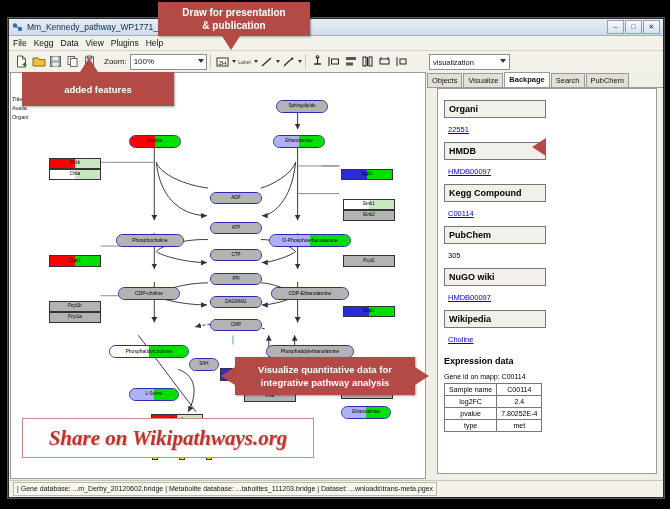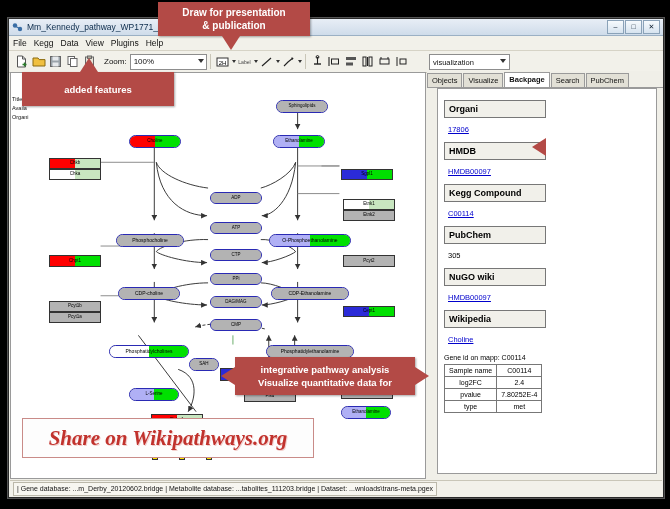--- a/index.html
+++ b/index.html
@@ -554,37 +554,38 @@
         <div class="tabs">
           <div class="tab">Objects</div>
           <div class="tab">Visualize</div>
           <div class="tab active">Backpage</div>
           <div class="tab">Search</div>
           <div class="tab">PubChem</div>
         </div>
 
         <div class="bp">
           <div class="dbbox">Organi</div>
-          <a class="dblink" href="#">17806</a>
+          <a class="dblink" href="#">22551</a>
 
           <div class="dbbox">HMDB</div>
           <a class="dblink" href="#">HMDB00097</a>
 
           <div class="dbbox">Kegg Compound</div>
           <a class="dblink" href="#">C00114</a>
 
           <div class="dbbox">PubChem</div>
           <span class="dbtext">305</span>
 
           <div class="dbbox">NuGO wiki</div>
           <a class="dblink" href="#">HMDB00097</a>
 
           <div class="dbbox">Wikipedia</div>
           <a class="dblink" href="#">Choline</a>
 
+          <div class="exprhead">Expression data</div>
           <div class="geneid">Gene id on mapp: C00114</div>
 
           <table class="expr">
             <tbody>
                 <tr>
               <td>Sample name</td>
               <td>C00114</td>
             </tr>
             <tr>
               <td>log2FC</td>
@@ -621,22 +622,22 @@
     <div>
       <div>added features</div>
     </div>
   </div>
   <div class="ctri" style="left:80px;top:58px;border-left:9px solid transparent;border-right:9px solid transparent;border-bottom:14px solid #b34a46;"></div>
 
   <div class="ctri" style="left:532px;top:138px;border-top:9px solid transparent;border-bottom:9px solid transparent;border-right:14px solid #b34a46;"></div>
 
   <div class="callout" style="left:235px;top:357px;width:180px;height:38px;font-size:9.5px;line-height:13px;">
     <div>
+      <div>Visualize quantitative data  for</div>
       <div>integrative pathway analysis</div>
-      <div>Visualize quantitative data  for</div>
     </div>
   </div>
   <div class="ctri" style="left:221px;top:367px;border-top:9px solid transparent;border-bottom:9px solid transparent;border-right:14px solid #b34a46;"></div>
   <div class="ctri" style="left:415px;top:367px;border-top:9px solid transparent;border-bottom:9px solid transparent;border-left:14px solid #b34a46;"></div>
 
   <div class="share">
     <span>Share on Wikipathways.org</span>
   </div>
 
 </div>

